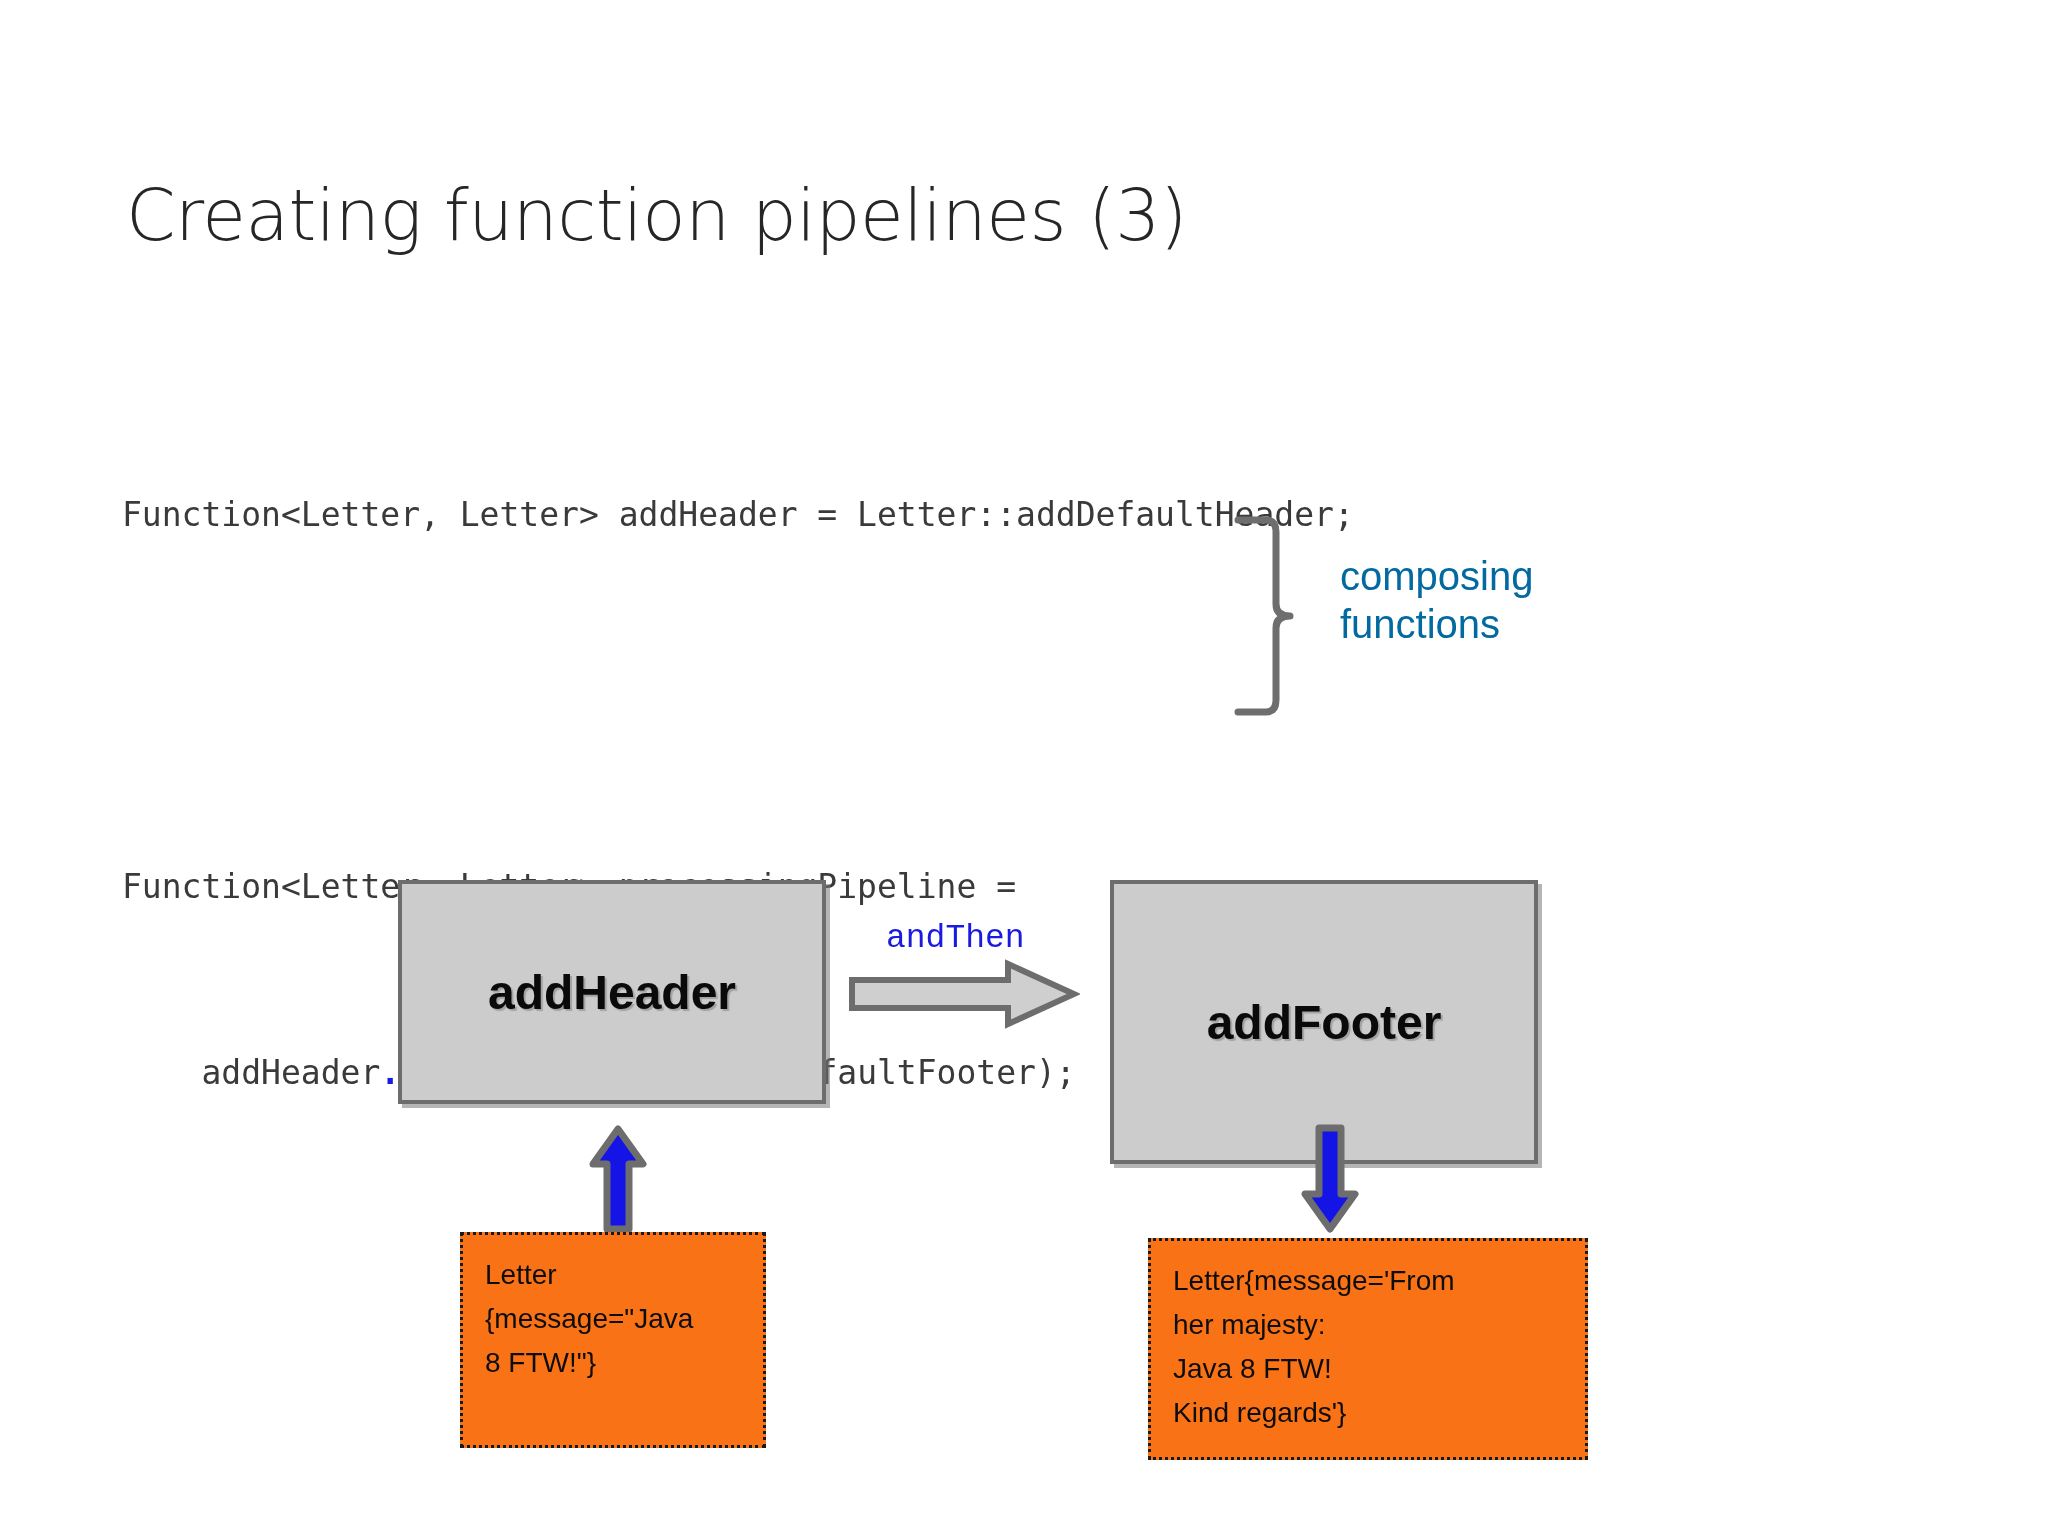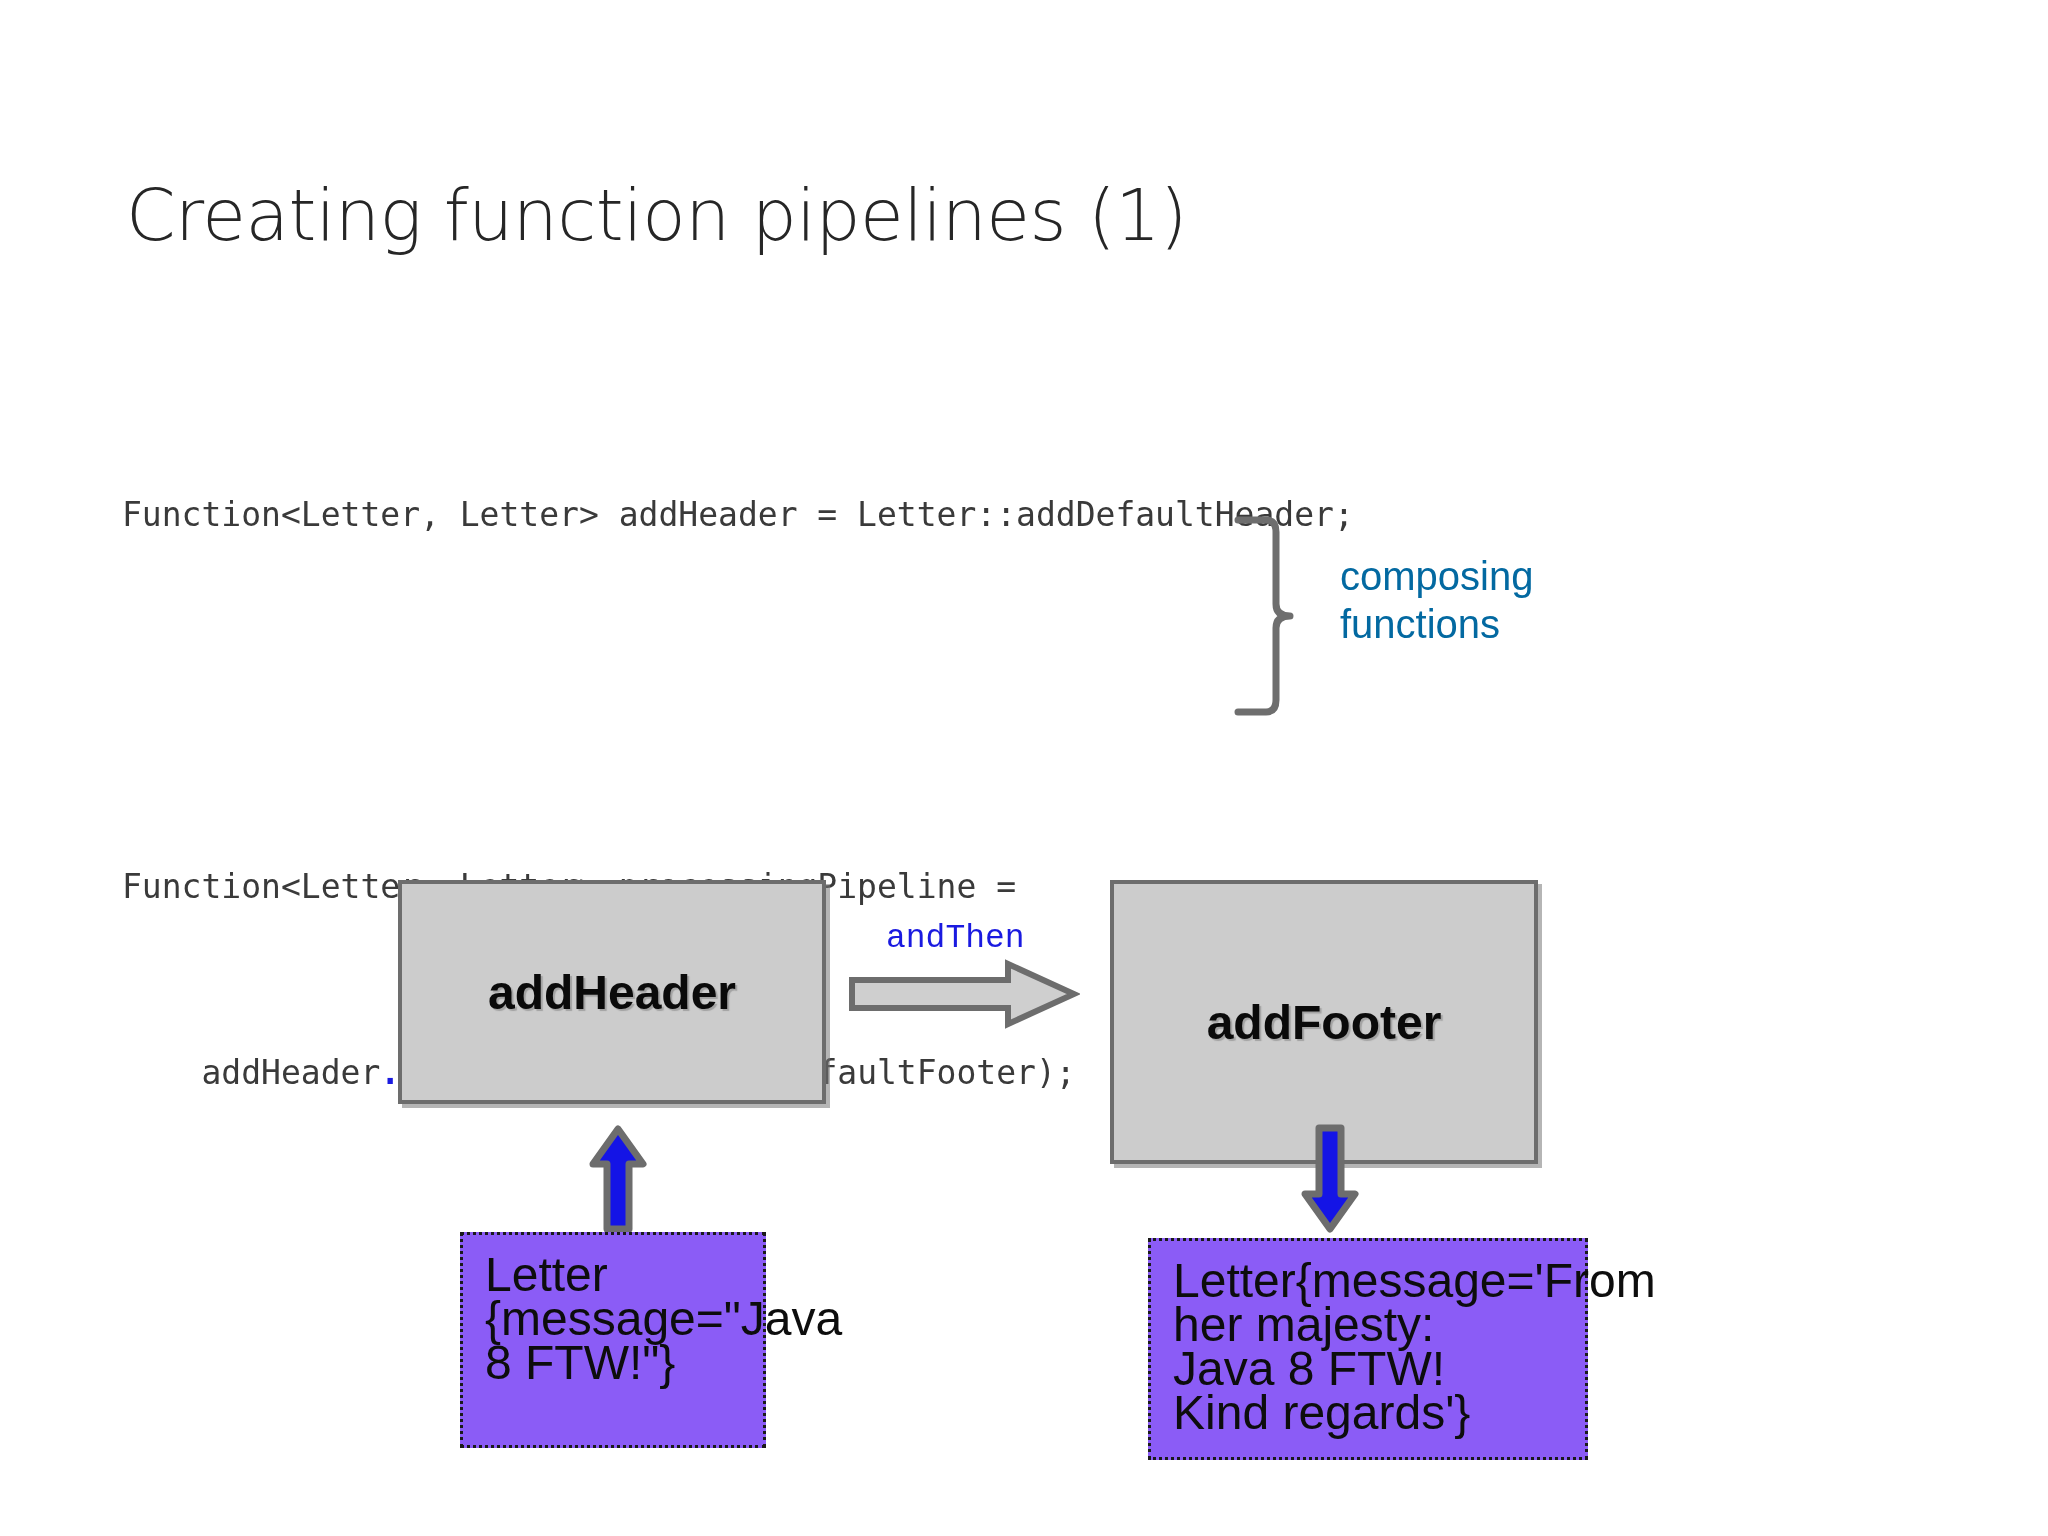--- a/index.html
+++ b/index.html
@@ -116,35 +116,35 @@
     position: absolute;
   }
   #arrow-up-header { left: 588px; top: 1124px; width: 60px; height: 110px; }
   #arrow-down-footer { left: 1300px; top: 1122px; width: 60px; height: 112px; }
 
   
   .value-box {
     position: absolute;
     border: 3px dotted #1a1a1a;
     box-sizing: border-box;
-    background: #8b5cf6;
+    background: #f97316;
     padding: 18px 14px 10px 22px;
     font-family: "Liberation Sans", sans-serif;
-    font-size: 48px;
+    font-size: 28px;
     line-height: 44px;
     color: #0d0d0d;
     white-space: pre-line;
   }
   #value-box-input  { left: 460px;  top: 1232px; width: 306px; height: 216px; }
   #value-box-output { left: 1148px; top: 1238px; width: 440px; height: 222px; }
 </style>
 </head>
 <body>
 
-<h1 id="slide-title">Creating function pipelines (1)</h1>
+<h1 id="slide-title">Creating function pipelines (3)</h1>
 
 <div id="code-block">
   <div class="code-line">Function&lt;Letter, Letter&gt; addHeader = Letter::addDefaultHeader;</div>
   <div class="code-line spacer"></div>
   <div class="code-line">Function&lt;Letter, Letter&gt; processingPipeline =</div>
   <div class="code-line"><span>    </span><span>addHeader</span><span class="tok-andthen">.andThen</span><span>(Letter::addDefaultFooter);</span></div>
 </div>
 
 <div id="brace-group">
   <svg id="brace-svg" width="90" height="200" viewBox="0 0 90 200">

